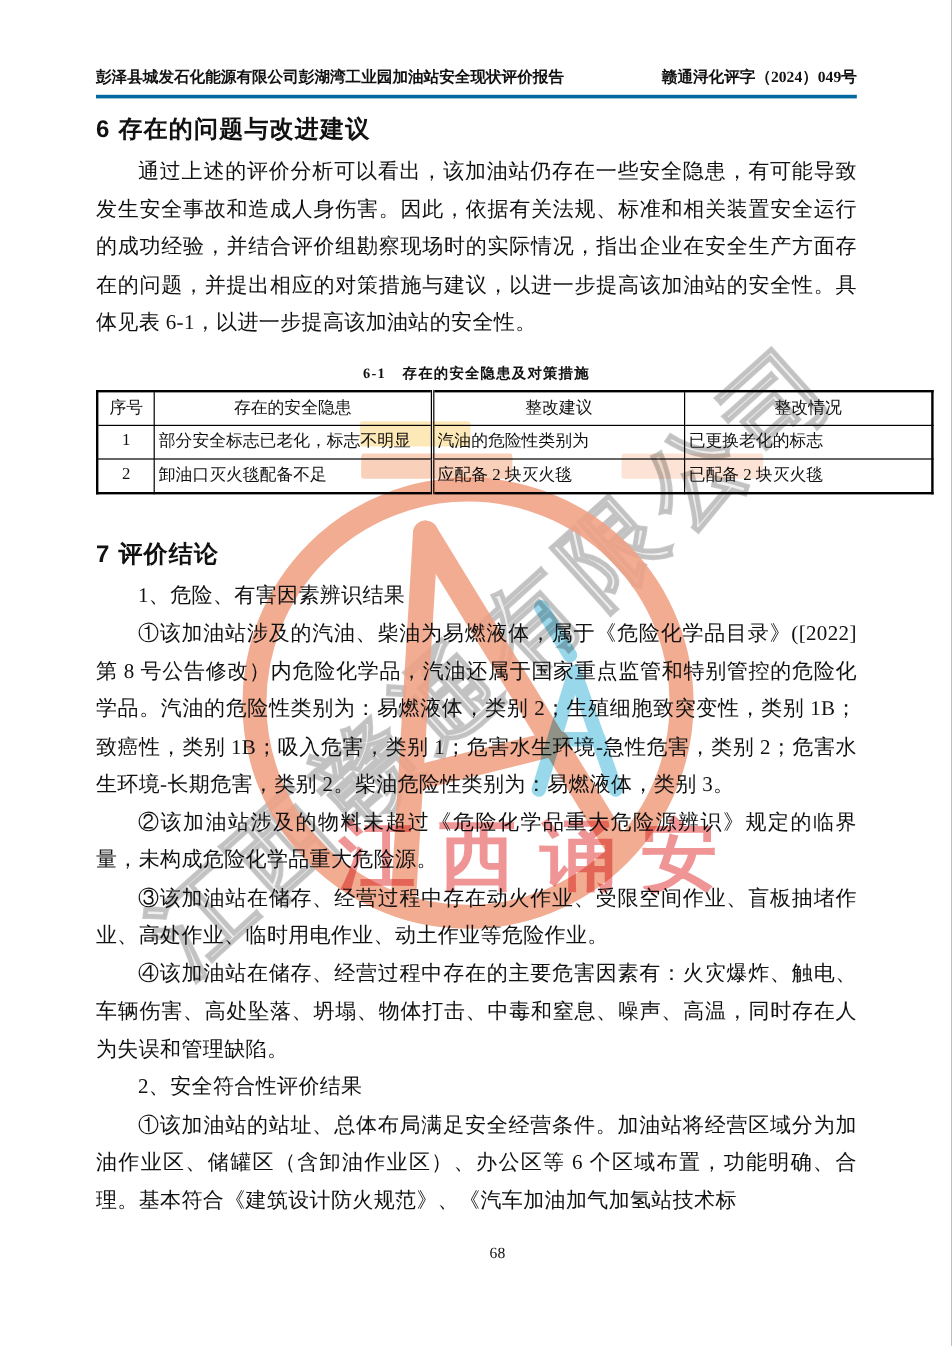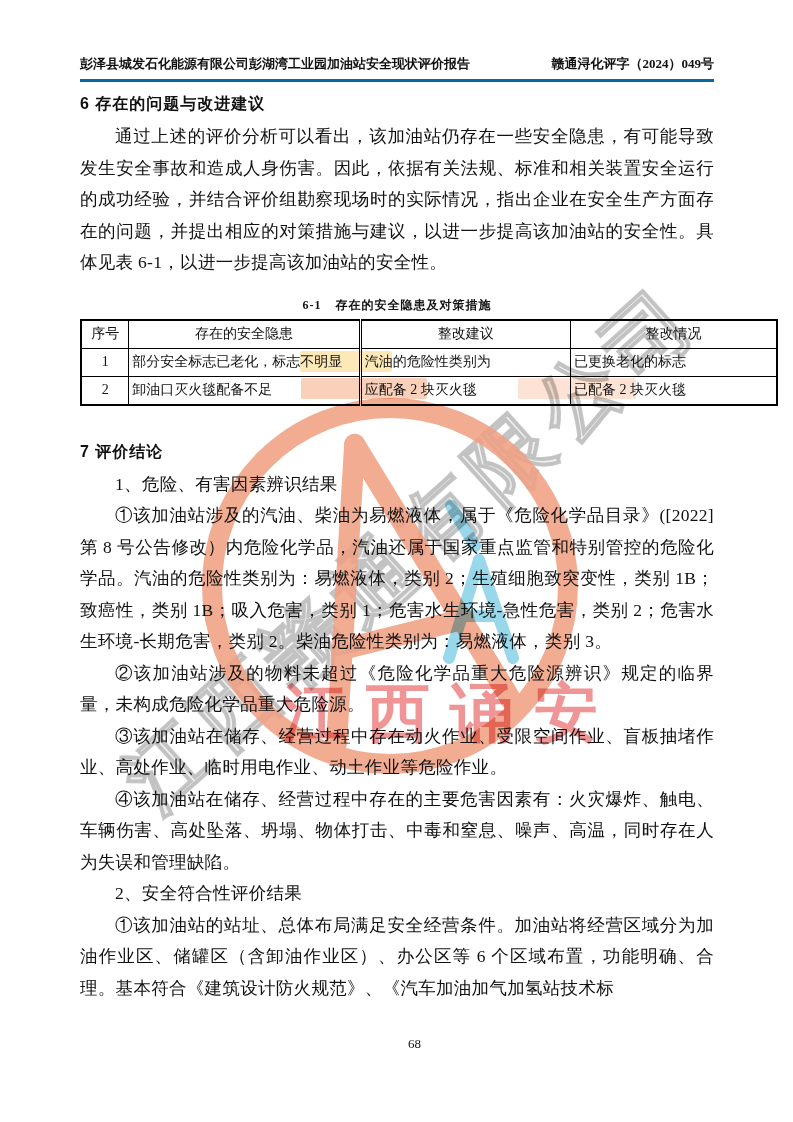--- a/index.html
+++ b/index.html
@@ -23,21 +23,21 @@
     display:flex;justify-content:space-between;align-items:flex-end;
     font-size:13px;font-weight:bold;
     padding-bottom:6px;
     border-bottom:3px solid #0369a1;
     gap:24px;
   }
   .doc-header .hl{max-width:440px;}
   
   .h1{
     font-family:"Liberation Sans","DejaVu Sans",sans-serif;
-    font-size:16px;font-weight:bold;
+    font-size:20px;font-weight:bold;
     margin:12px 0 6px 0;
     letter-spacing:1px;
   }
   
   .para{
     font-size:17.5px;
     line-height:31.5px;
     text-align:justify;
     text-justify:inter-character;
     text-indent:2em;

